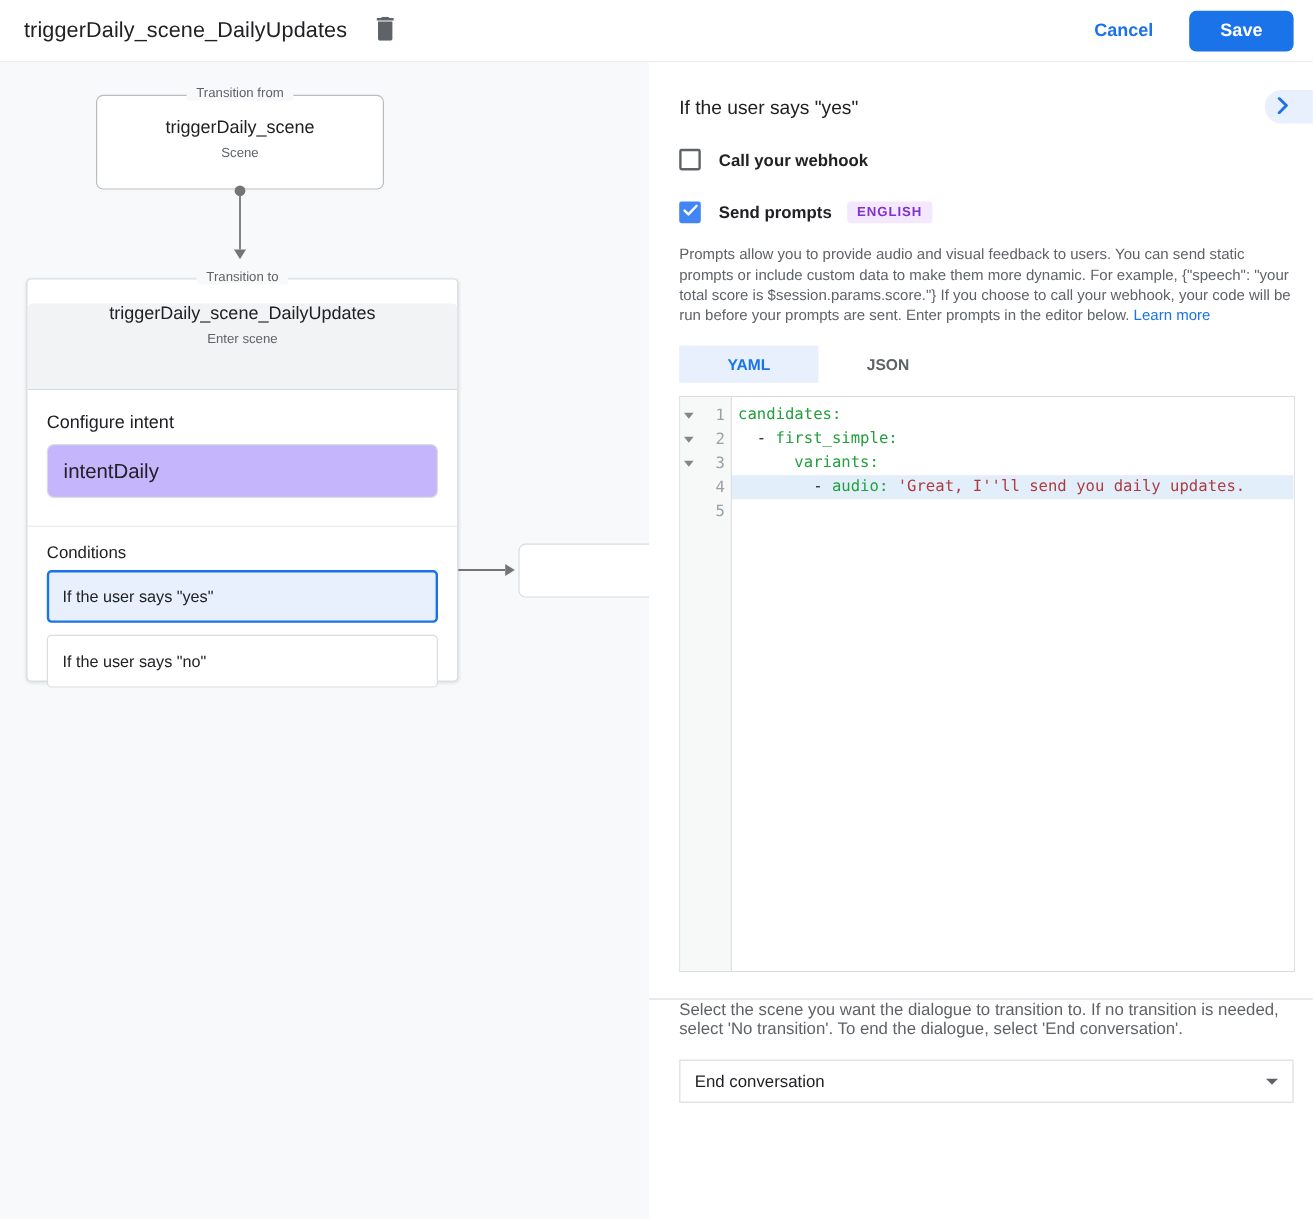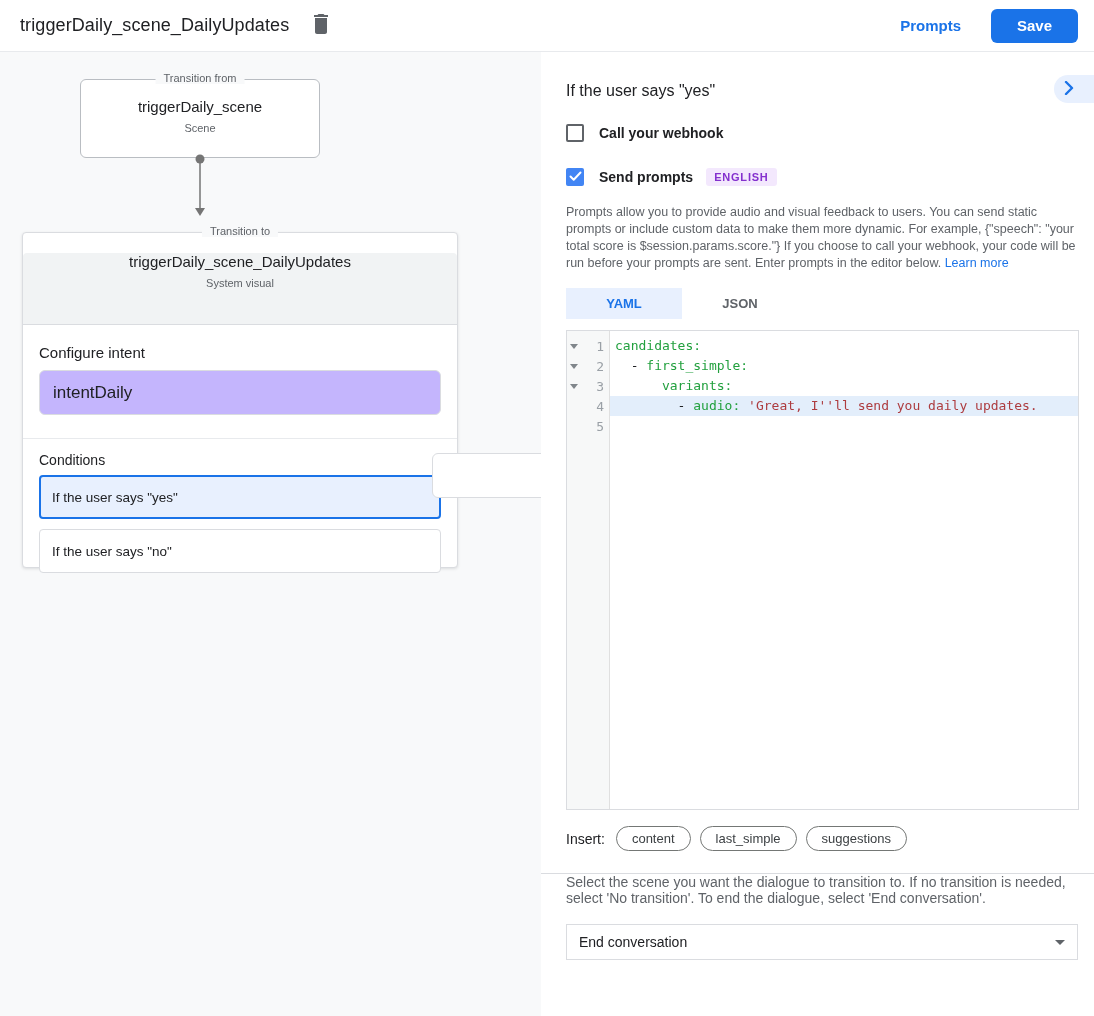--- a/index.html
+++ b/index.html
@@ -24,21 +24,21 @@
   
   .canvas{position:absolute;left:0;top:52px;width:541px;height:964px;
     background:var(--panel-bg);overflow:hidden;padding-left:16px;}
   .canvas svg.wires{position:absolute;left:0;top:0;pointer-events:none;}
   .node{position:absolute;background:#fff;border:1px solid #b9bdc2;border-radius:6px;}
   .from-node{left:80px;top:27px;width:240px;height:79px;text-align:center;}
   .legend{position:absolute;top:-8px;left:50%;transform:translateX(-50%);
     background:var(--panel-bg);padding:0 8px;font-size:11px;color:var(--muted);white-space:nowrap;}
   .node-title{font-size:15px;margin-top:18px;}
   .node-sub{font-size:11px;color:var(--muted);margin-top:7px;}
-  .to-card{position:absolute;left:22px;top:180px;width:436px;height:336px;background:#fff;
+  .to-card{position:absolute;left:22px;top:180px;width:360px;height:336px;background:#fff;
     border:1px solid var(--border);border-radius:4px;box-shadow:0 1px 3px rgba(60,64,67,.15);}
   .to-head{height:72px;background:#f1f3f4;border-bottom:1px solid var(--border);
     border-radius:4px 4px 0 0;text-align:center;}
   .to-head .node-title{margin-top:20px;}
   .card-section{padding:0 16px;}
   .sect-label{font-size:15px;margin-top:19px;}
   .intent-input{margin-top:9px;height:45px;border:1px solid var(--border);border-radius:6px;
     display:flex;align-items:center;padding-left:13px;font-size:17px;background:#c4b5fd;}
   .card-div{border:none;border-top:1px solid #e8eaed;margin-top:23px;}
   .cond-label{font-size:14px;margin-top:13px;}
@@ -106,21 +106,21 @@
 <div class="topbar">
   <span class="topbar-title">triggerDaily_scene_DailyUpdates</span>
   <button class="trash-btn">
     <span>
       <svg width="18" height="20" viewBox="0 0 18 20">
           <path fill="#5f6368" d="M3 18c0 1.1.9 2 2 2h8c1.1 0 2-.9 2-2V4H3v14zM16 1h-3.5L11.5 0h-5l-1 1H2v2h14V1z"></path>
         </svg>
     </span>
   </button>
   <div class="spacer"></div>
-  <button class="cancel-btn">Prompts</button>
+  <button class="cancel-btn">Cancel</button>
   <button class="save-btn">Save</button>
 </div>
 
 <div class="canvas">
 
   <div class="node from-node">
     <span class="legend">Transition from</span>
     <div class="node-title">triggerDaily_scene</div>
     <div class="node-sub">Scene</div>
   </div>
@@ -131,21 +131,21 @@
     <polygon points="195,156 205,156 200,164" fill="#757575"></polygon>
     <line x1="370" y1="423" x2="421" y2="423" stroke="#757575" stroke-width="1.5"></line>
     <polygon points="421,418 421,428 429,423" fill="#757575"></polygon>
     <circle cx="366" cy="423" r="4.5" fill="#757575"></circle>
   </svg>
 
   <div class="to-card">
     <span class="legend">Transition to</span>
     <div class="to-head">
       <div class="node-title">triggerDaily_scene_DailyUpdates</div>
-      <div class="node-sub">System visual</div>
+      <div class="node-sub">Enter scene</div>
     </div>
     <div class="card-section">
       <div class="sect-label">Configure intent</div>
       <div class="intent-input">intentDaily</div>
     </div>
     <hr class="card-div">
     <div class="card-section">
       <div class="cond-label">Conditions</div>
       <div>
           <div class="cond sel">If the user says "yes"</div>
@@ -229,28 +229,20 @@
       </div>
     <div class="codearea">
         <div class="cline"><span class="tok-key">candidates:</span></div>
         <div class="cline"><span class="tok-plain">  - </span><span class="tok-key">first_simple:</span></div>
         <div class="cline"><span class="tok-plain">      </span><span class="tok-key">variants:</span></div>
         <div class="cline active"><span class="tok-plain">        - </span><span class="tok-key">audio:</span><span class="tok-plain"> </span><span class="tok-str">'Great, I''ll send you daily updates.</span></div>
         <div class="cline"></div>
       </div>
   </div>
 
-  <div class="insert-row">
-    <span class="insert-label">Insert:</span>
-    <div class="chips">
-        <button class="chip">content</button>
-        <button class="chip">last_simple</button>
-        <button class="chip">suggestions</button>
-      </div>
-  </div>
 
   <hr class="panel-div">
 
   <p class="trans-desc">Select the scene you want the dialogue to transition to. If no transition is needed, select 'No transition'. To end the dialogue, select 'End conversation'.</p>
 
   <div class="select">
     <span>End conversation</span>
     <span class="caret"></span>
   </div>
 </div>

